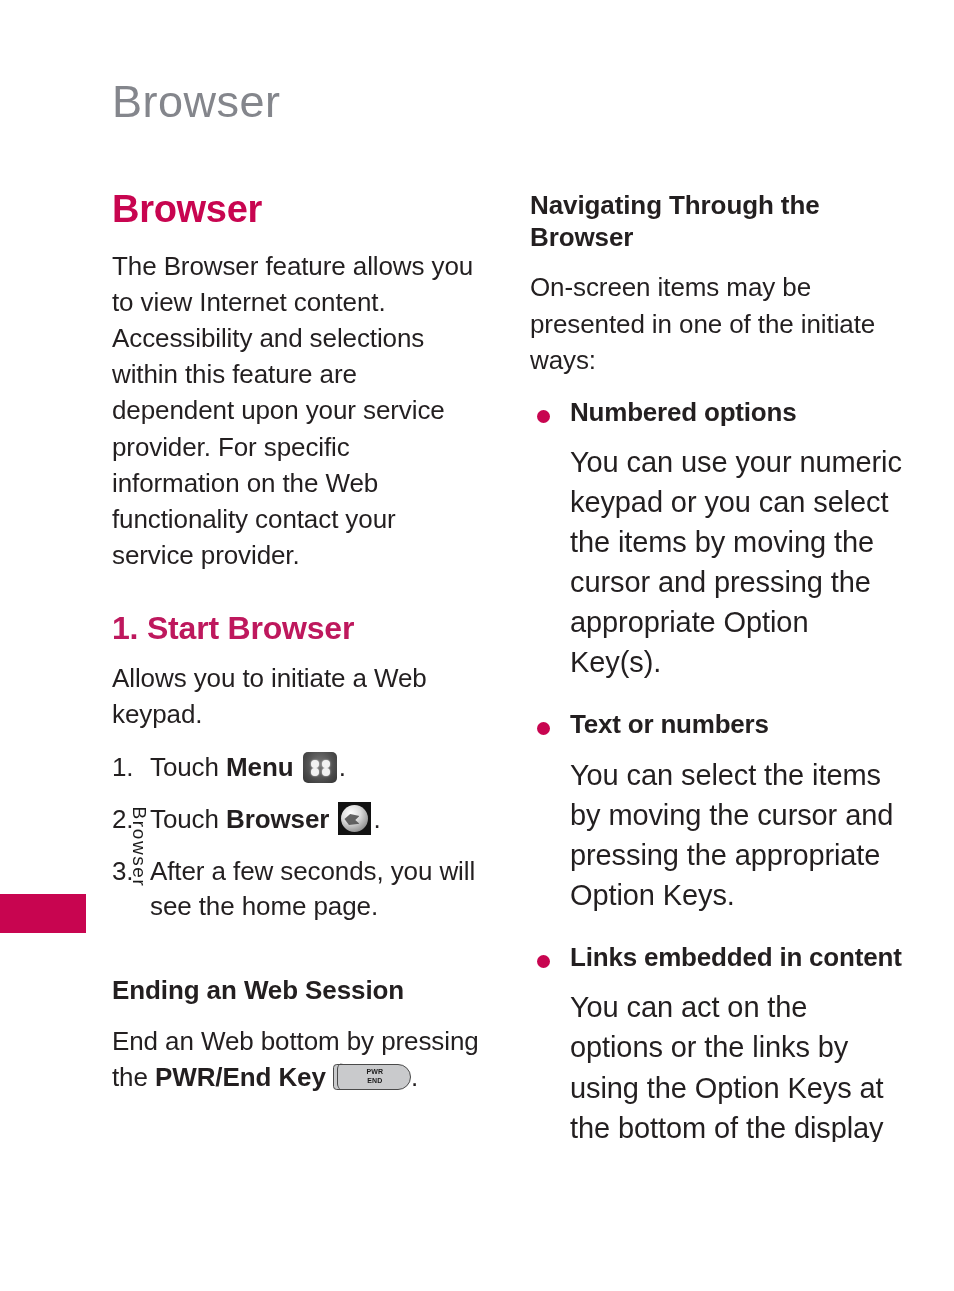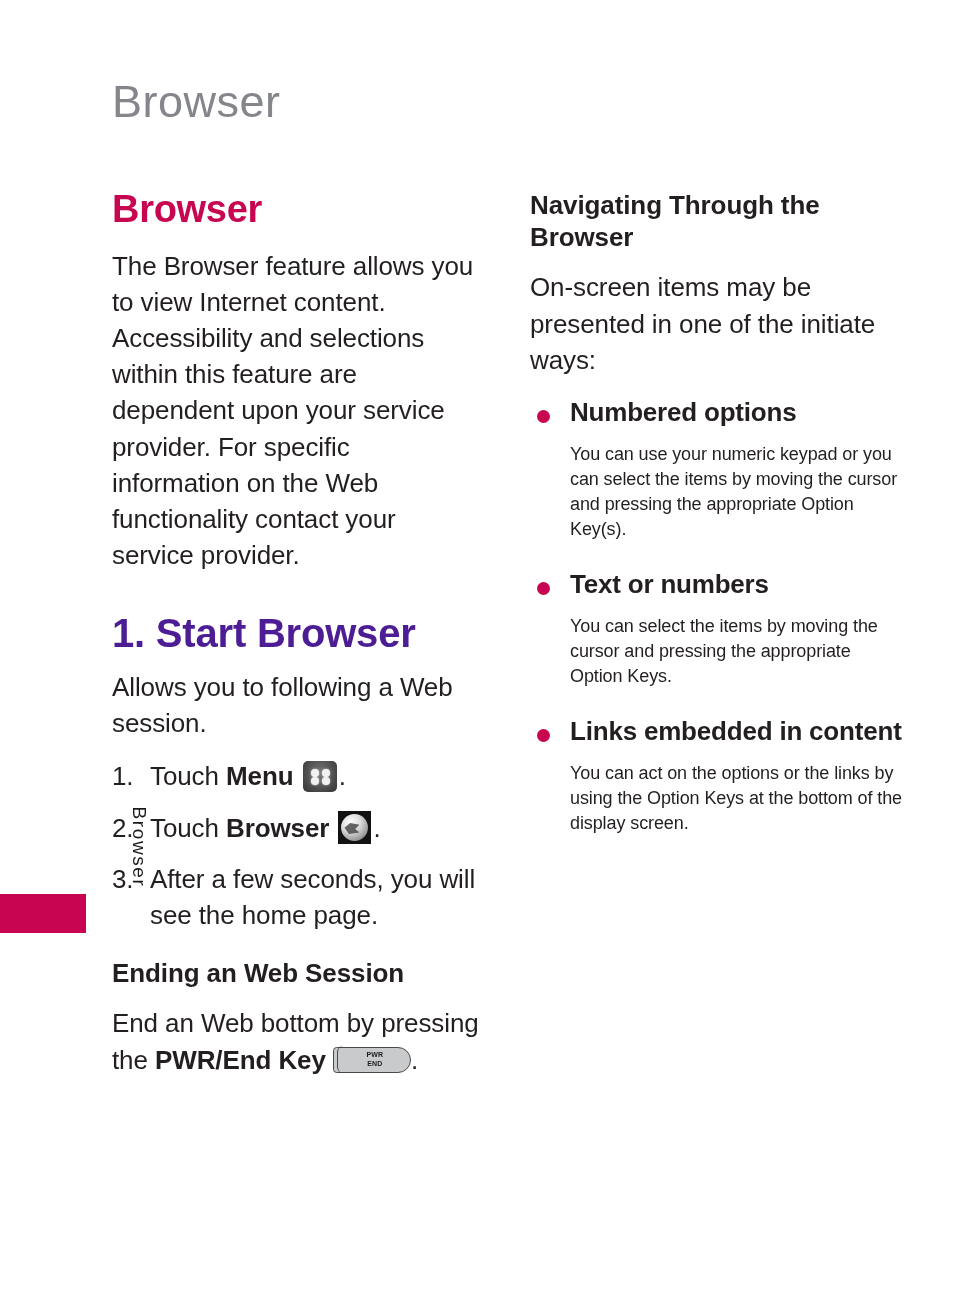--- a/index.html
+++ b/index.html
@@ -85,36 +85,36 @@
   
   .h1-pink {
     font-size: 38px;
     font-weight: bold;
     color: #c80550;
     line-height: 1.05;
     margin: 0 0 18px 0;
     letter-spacing: -0.3px;
   }
   .h2-pink {
-    font-size: 40px;
-    font-weight: bold;
-    color: #4c1d95;
+    font-size: 32px;
+    font-weight: bold;
+    color: #be185d;
     line-height: 1.1;
     margin: 38px 0 14px 0;
     letter-spacing: -0.2px;
   }
   .h3-black {
     font-size: 26px;
     font-weight: bold;
     color: #231f20;
     line-height: 1.22;
     margin: 0 0 16px 0;
     letter-spacing: -0.1px;
   }
-  .h3-black.tight { margin-top: 24px; }
+  .h3-black.tight { margin-top: 50px; }
 
   p.body {
     font-size: 26px;
     font-weight: 300;
     color: #231f20;
     line-height: 1.39;
     margin: 0 0 18px 0;
     letter-spacing: -0.1px;
   }
   p.body b, p.body strong {
@@ -167,21 +167,21 @@
   .bullets .bullet-title {
     font-size: 26px;
     font-weight: bold;
     color: #231f20;
     line-height: 1.25;
     letter-spacing: -0.2px;
     display: block;
   }
   .bullets .bullet-body {
     display: block;
-    font-size: 18px;
+    font-size: 29px;
     font-weight: 300;
     color: #231f20;
     line-height: 1.38;
     letter-spacing: -0.1px;
     margin-top: 14px;
     margin-bottom: 26px;
   }
 
   
   .icon-inline {
@@ -285,21 +285,21 @@
   <div class="side-tab-block"></div>
 
   <div class="col col-left">
 
     <h1 class="h1-pink">Browser</h1>
 
     <p class="body">The Browser feature allows you to view Internet content. Accessibility and selections within this feature are dependent upon your service provider. For specific information on the Web functionality contact your service provider.</p>
 
     <h2 class="h2-pink">1. Start Browser</h2>
 
-    <p class="body">Allows you to following a Web session.</p>
+    <p class="body">Allows you to initiate a Web keypad.</p>
 
     <ol class="steps">
 
       <li>
         <span class="num">1.</span><span>Touch </span><b>Menu</b>
         <span class="icon-inline icon-menu"><i></i><i></i><i></i><i></i></span><span class="period">.</span>
       </li>
 
       <li>
         <span class="num">2.</span><span>Touch </span><b>Browser</b>

